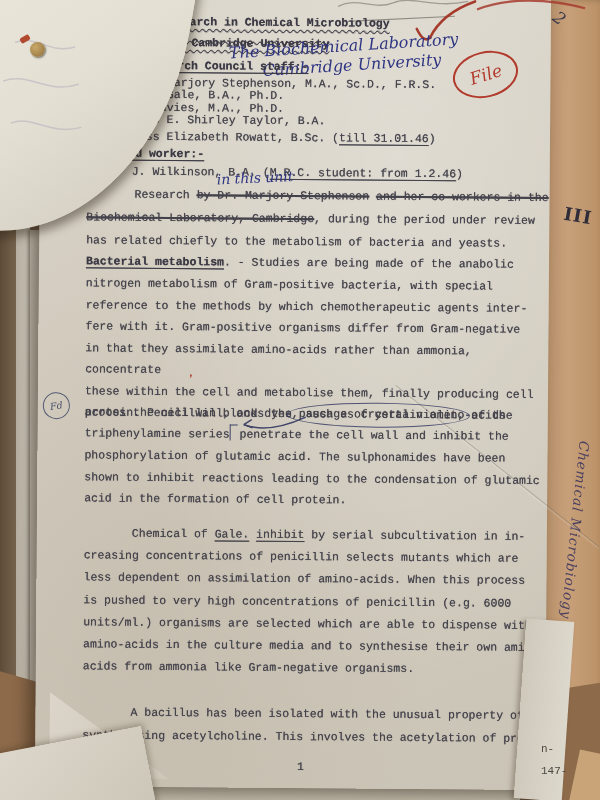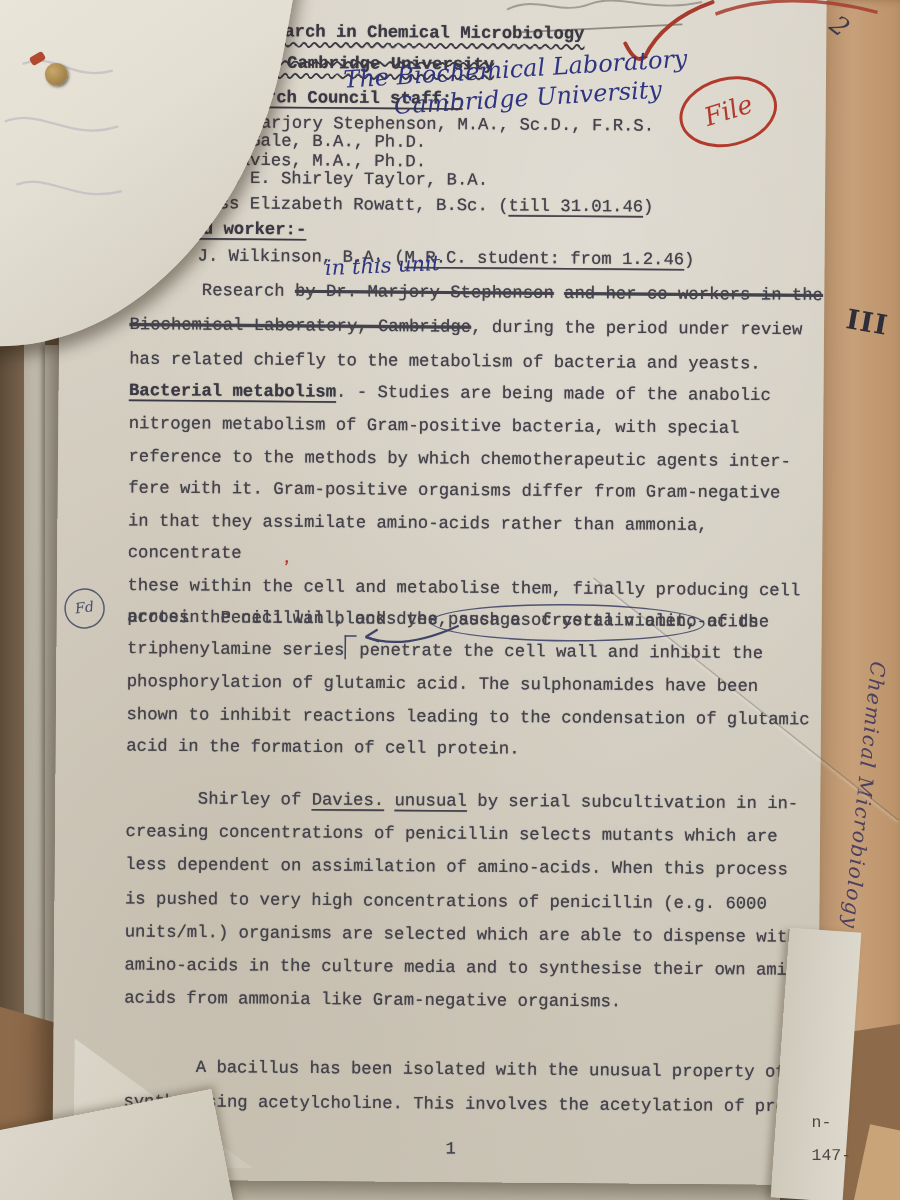--- a/index.html
+++ b/index.html
@@ -135,21 +135,21 @@
     <path d="M6,11 l8,-5 M6,11 l9,3" stroke="#3f4468" stroke-width="1.5" fill="none"></path>
   </svg>
   <div class="abs typed" style="left:47px;top:452px;">phosphorylation of glutamic acid.   The sulphonamides have been
 shown to inhibit reactions leading to the condensation of glutamic
 acid in the formation of cell protein.</div>
 
   <div class="abs initials-circ" style="left:5px;top:400px;">
     <span>Fd</span>
   </div>
 
-  <div class="abs typed ind" style="left:47px;top:530px;white-space:nowrap;"><span>Shirley of </span><span class="u">Davies.</span><span> </span><span class="u">unusual</span><span> by serial subcultivation in in-</span></div>
+  <div class="abs typed ind" style="left:47px;top:530px;white-space:nowrap;"><span>Chemical of </span><span class="u">Gale.</span><span> </span><span class="u">inhibit</span><span> by serial subcultivation in in-</span></div>
   <div class="abs typed" style="left:47px;top:552px;line-height:22.3px;">creasing concentrations of penicillin selects mutants which are
 less dependent on assimilation of amino-acids.   When this process
 is pushed to very high concentrations of penicillin (e.g. 6000
 units/ml.) organisms are selected which are able to dispense with
 amino-acids in the culture media and to synthesise their own amino-
 acids from ammonia like Gram-negative organisms.</div>
 
   <div class="abs typed ind" style="left:47px;top:708px;line-height:23px;width:480px;">A bacillus has been isolated with the unusual property of
 synthesising acetylcholine.   This involves the acetylation of pre-</div>
 

